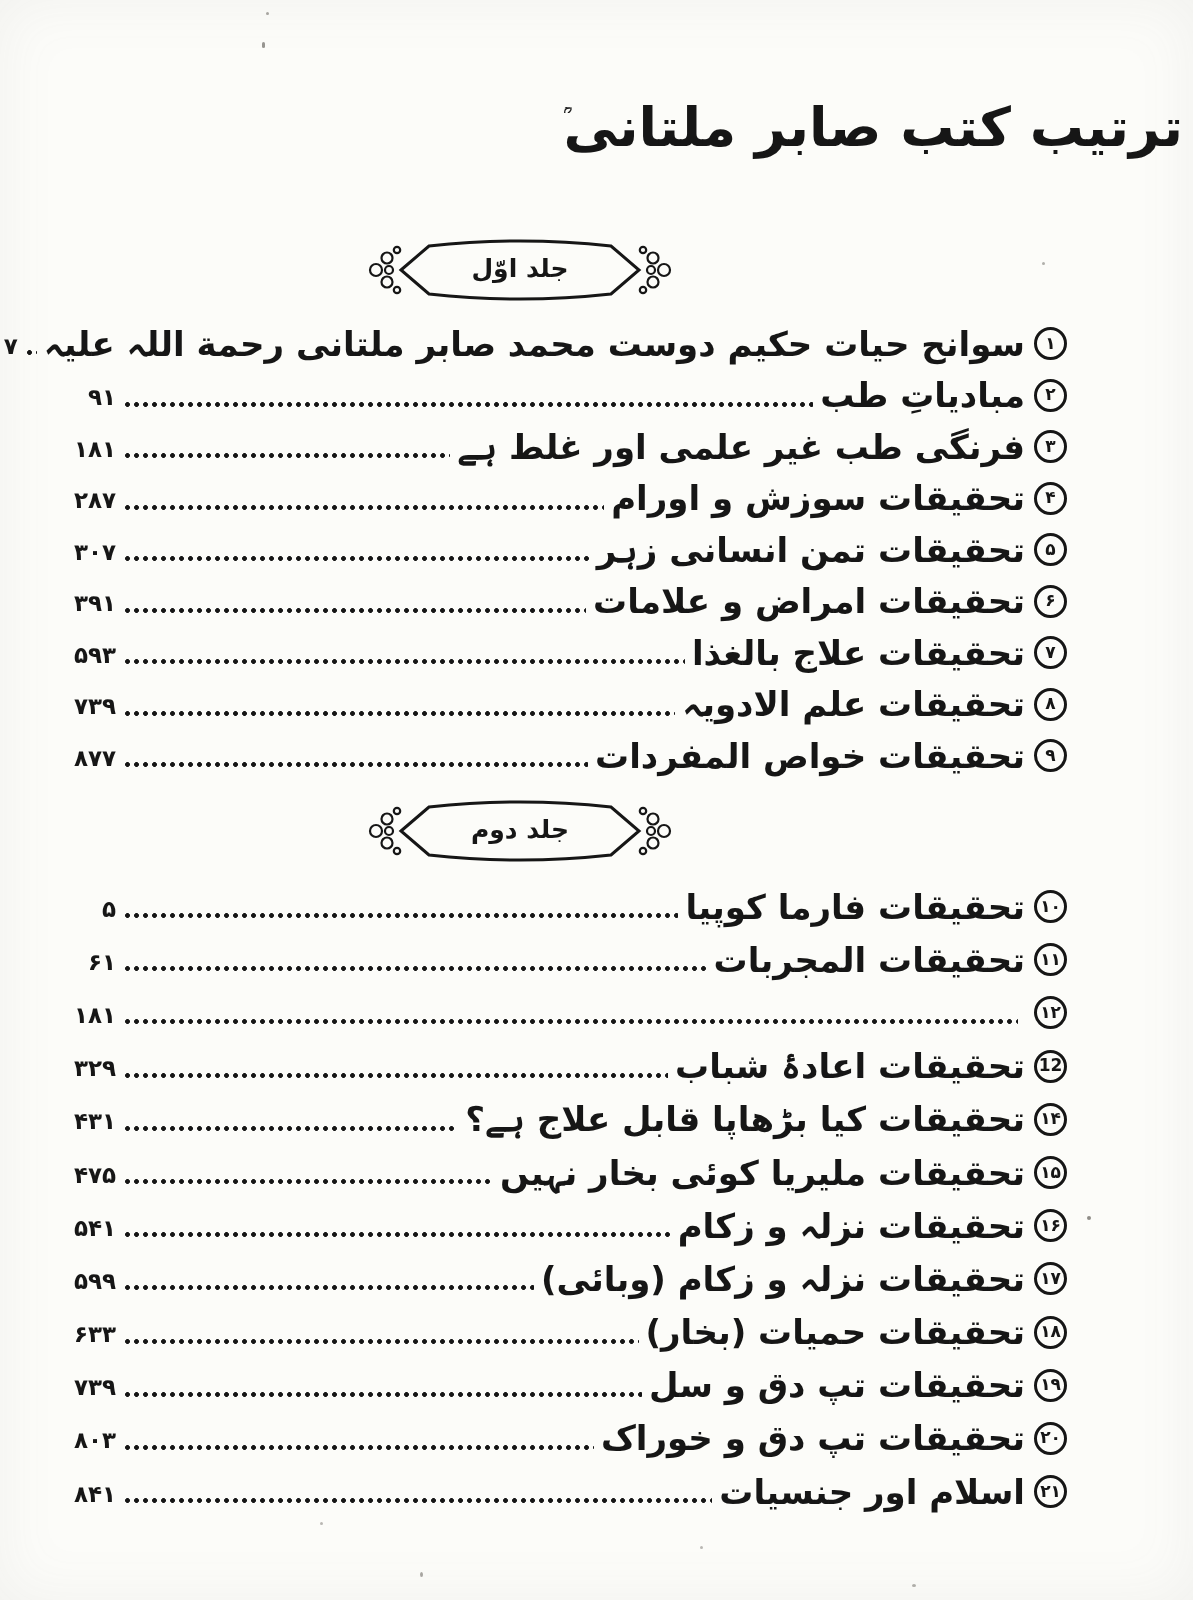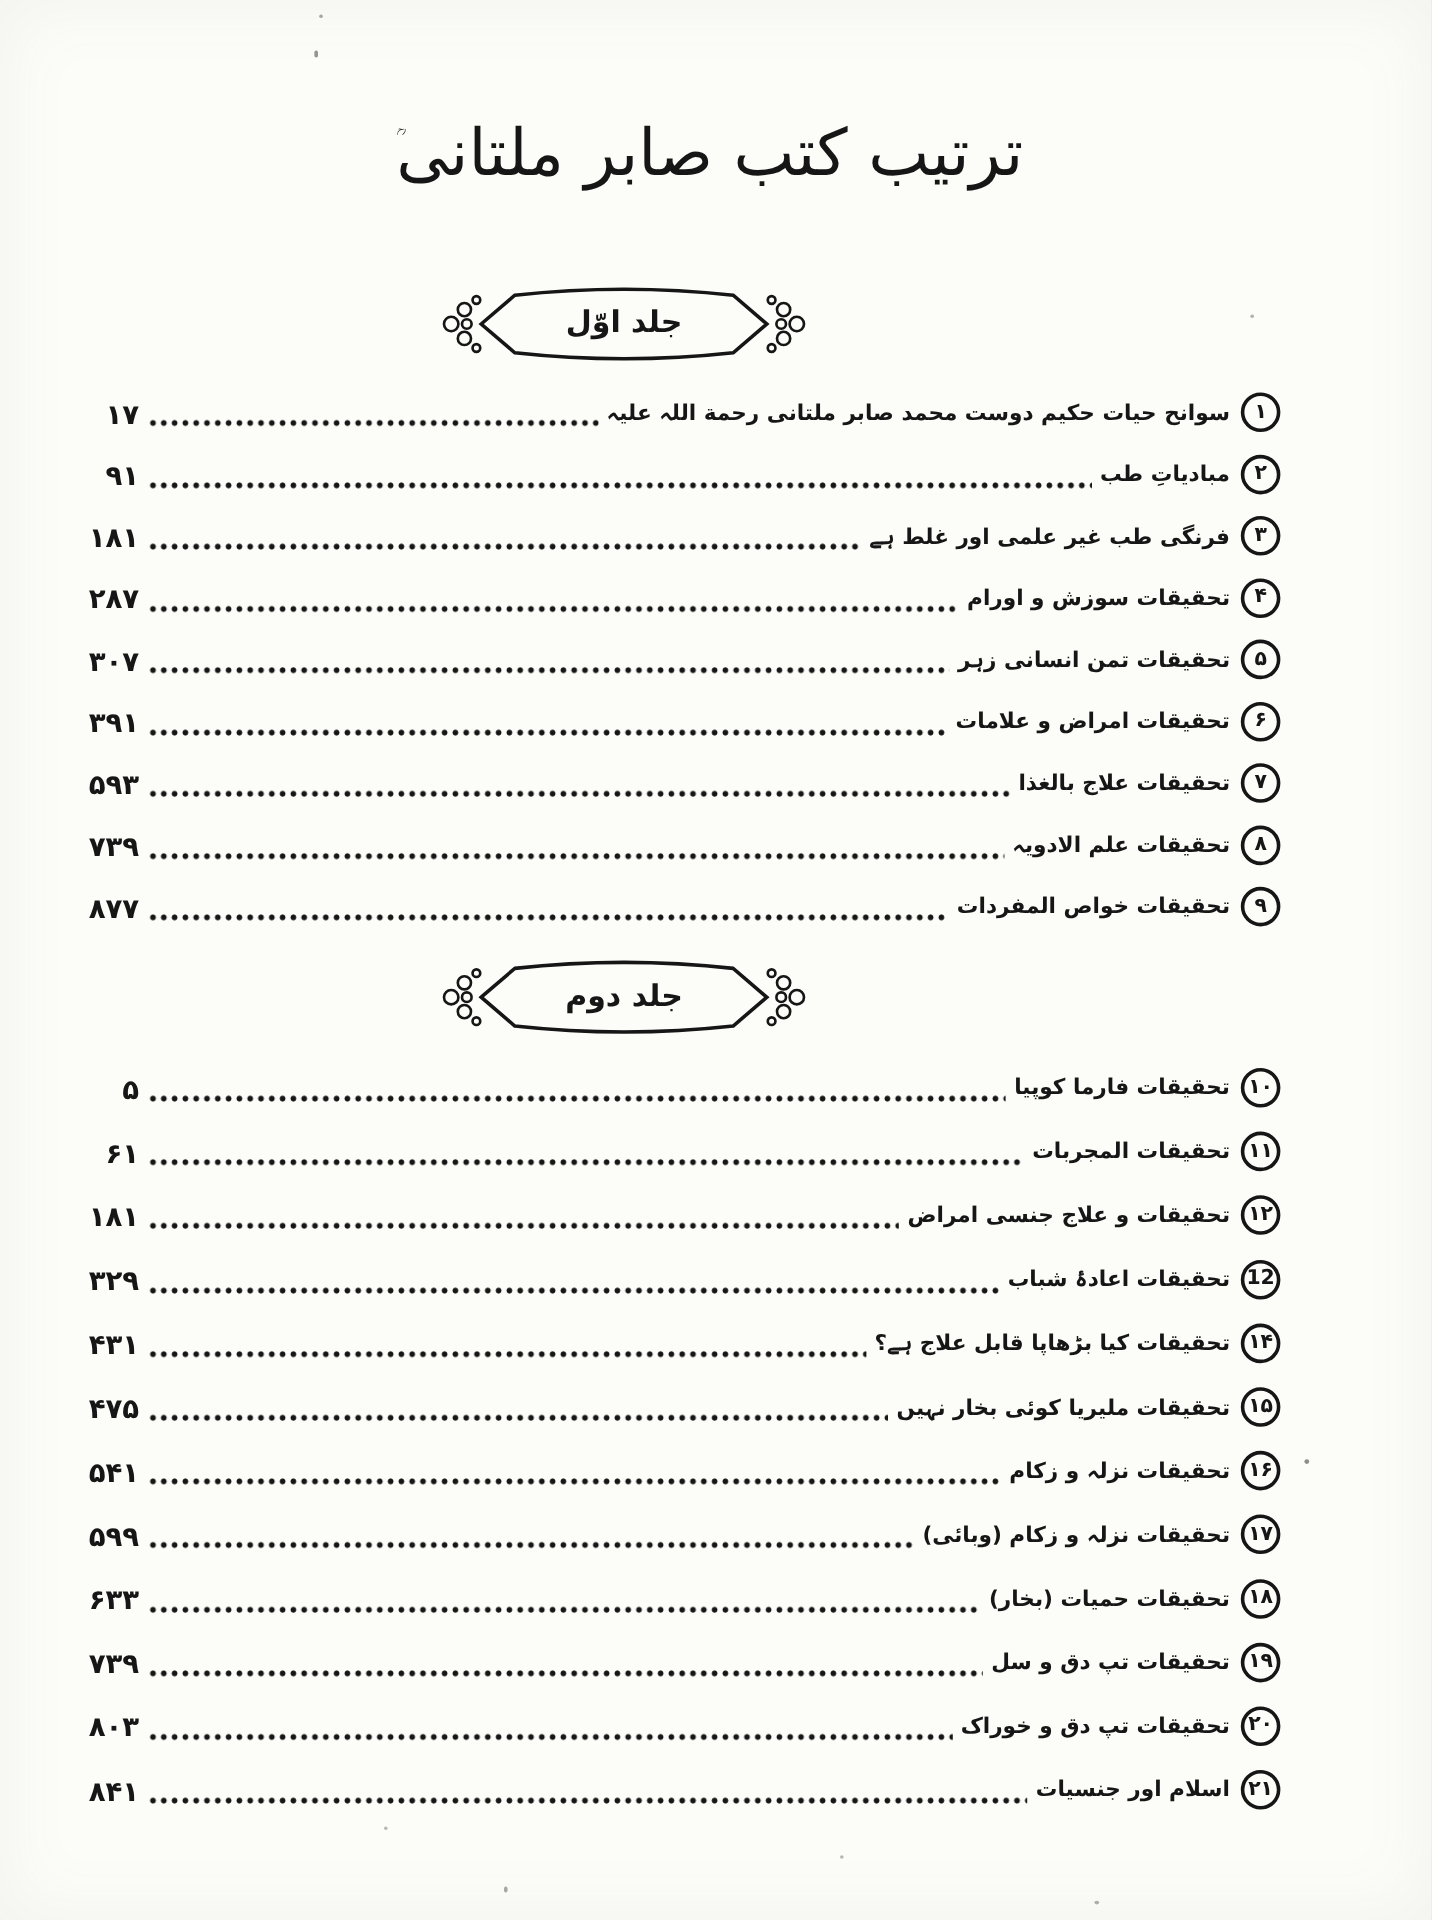--- a/index.html
+++ b/index.html
@@ -9,22 +9,22 @@
     margin:0 auto;
     background:#fcfcf9;
     overflow:hidden;
     color:#161616;
     font-family:"DejaVu Sans",sans-serif;
     box-shadow:inset 0 0 60px rgba(120,120,110,0.08);
   }
   
   .main-title{
     position:absolute;top:96px;left:0;right:10px;
-    text-align:center;direction:rtl;
-    font-size:54px;font-weight:normal;
+    direction:rtl;
+    font-size:54px;font-weight:bold;
     letter-spacing:1px;
   }
   .main-title .honorific{font-size:22px;vertical-align:super;}
   
   .cartouche{position:absolute;width:310px;height:90px;left:365px;}
   .cartouche.first{top:225px;}
   .cartouche.second{top:786px;}
   .cartouche svg{position:absolute;top:0;left:0;}
   .cartouche-label{
     position:absolute;top:0;left:0;width:100%;height:100%;
@@ -42,21 +42,21 @@
   .num-circle{
     flex:0 0 auto;width:33px;height:33px;
     border:3.2px solid #161616;border-radius:50%;
     display:flex;align-items:center;justify-content:center;
     font-size:17px;font-weight:bold;
     margin-left:9px;box-sizing:border-box;
     padding-bottom:2px;
   }
   .entry-title{
     flex:0 0 auto;
-    font-size:18px;font-weight:bold;
+    font-size:34px;font-weight:bold;
     white-space:nowrap;
     text-align:center;
   }
   .dotted-leader{
     flex:1 1 auto;height:7px;margin:0 7px;
     transform:translateY(9px);
     background-image:radial-gradient(circle,#161616 2.1px,transparent 2.7px);
     background-size:9px 7px;background-repeat:repeat-x;
     background-position:left center;
     min-width:12px;
@@ -200,21 +200,20 @@
 
   <div class="toc-row">
     <span class="num-circle">۱۱</span>
     <span class="entry-title">تحقیقات المجربات</span>
     <span class="dotted-leader"></span>
     <span class="pagenum">۶۱</span>
   </div>
 
   <div class="toc-row">
     <span class="num-circle">۱۲</span>
-    <span class="entry-title">تحقیقات و علاج جنسی امراض</span>
     <span class="dotted-leader"></span>
     <span class="pagenum">۱۸۱</span>
   </div>
 
   <div class="toc-row">
     <span class="num-circle">12</span>
     <span class="entry-title">تحقیقات اعادۂ شباب</span>
     <span class="dotted-leader"></span>
     <span class="pagenum">۳۲۹</span>
   </div>

